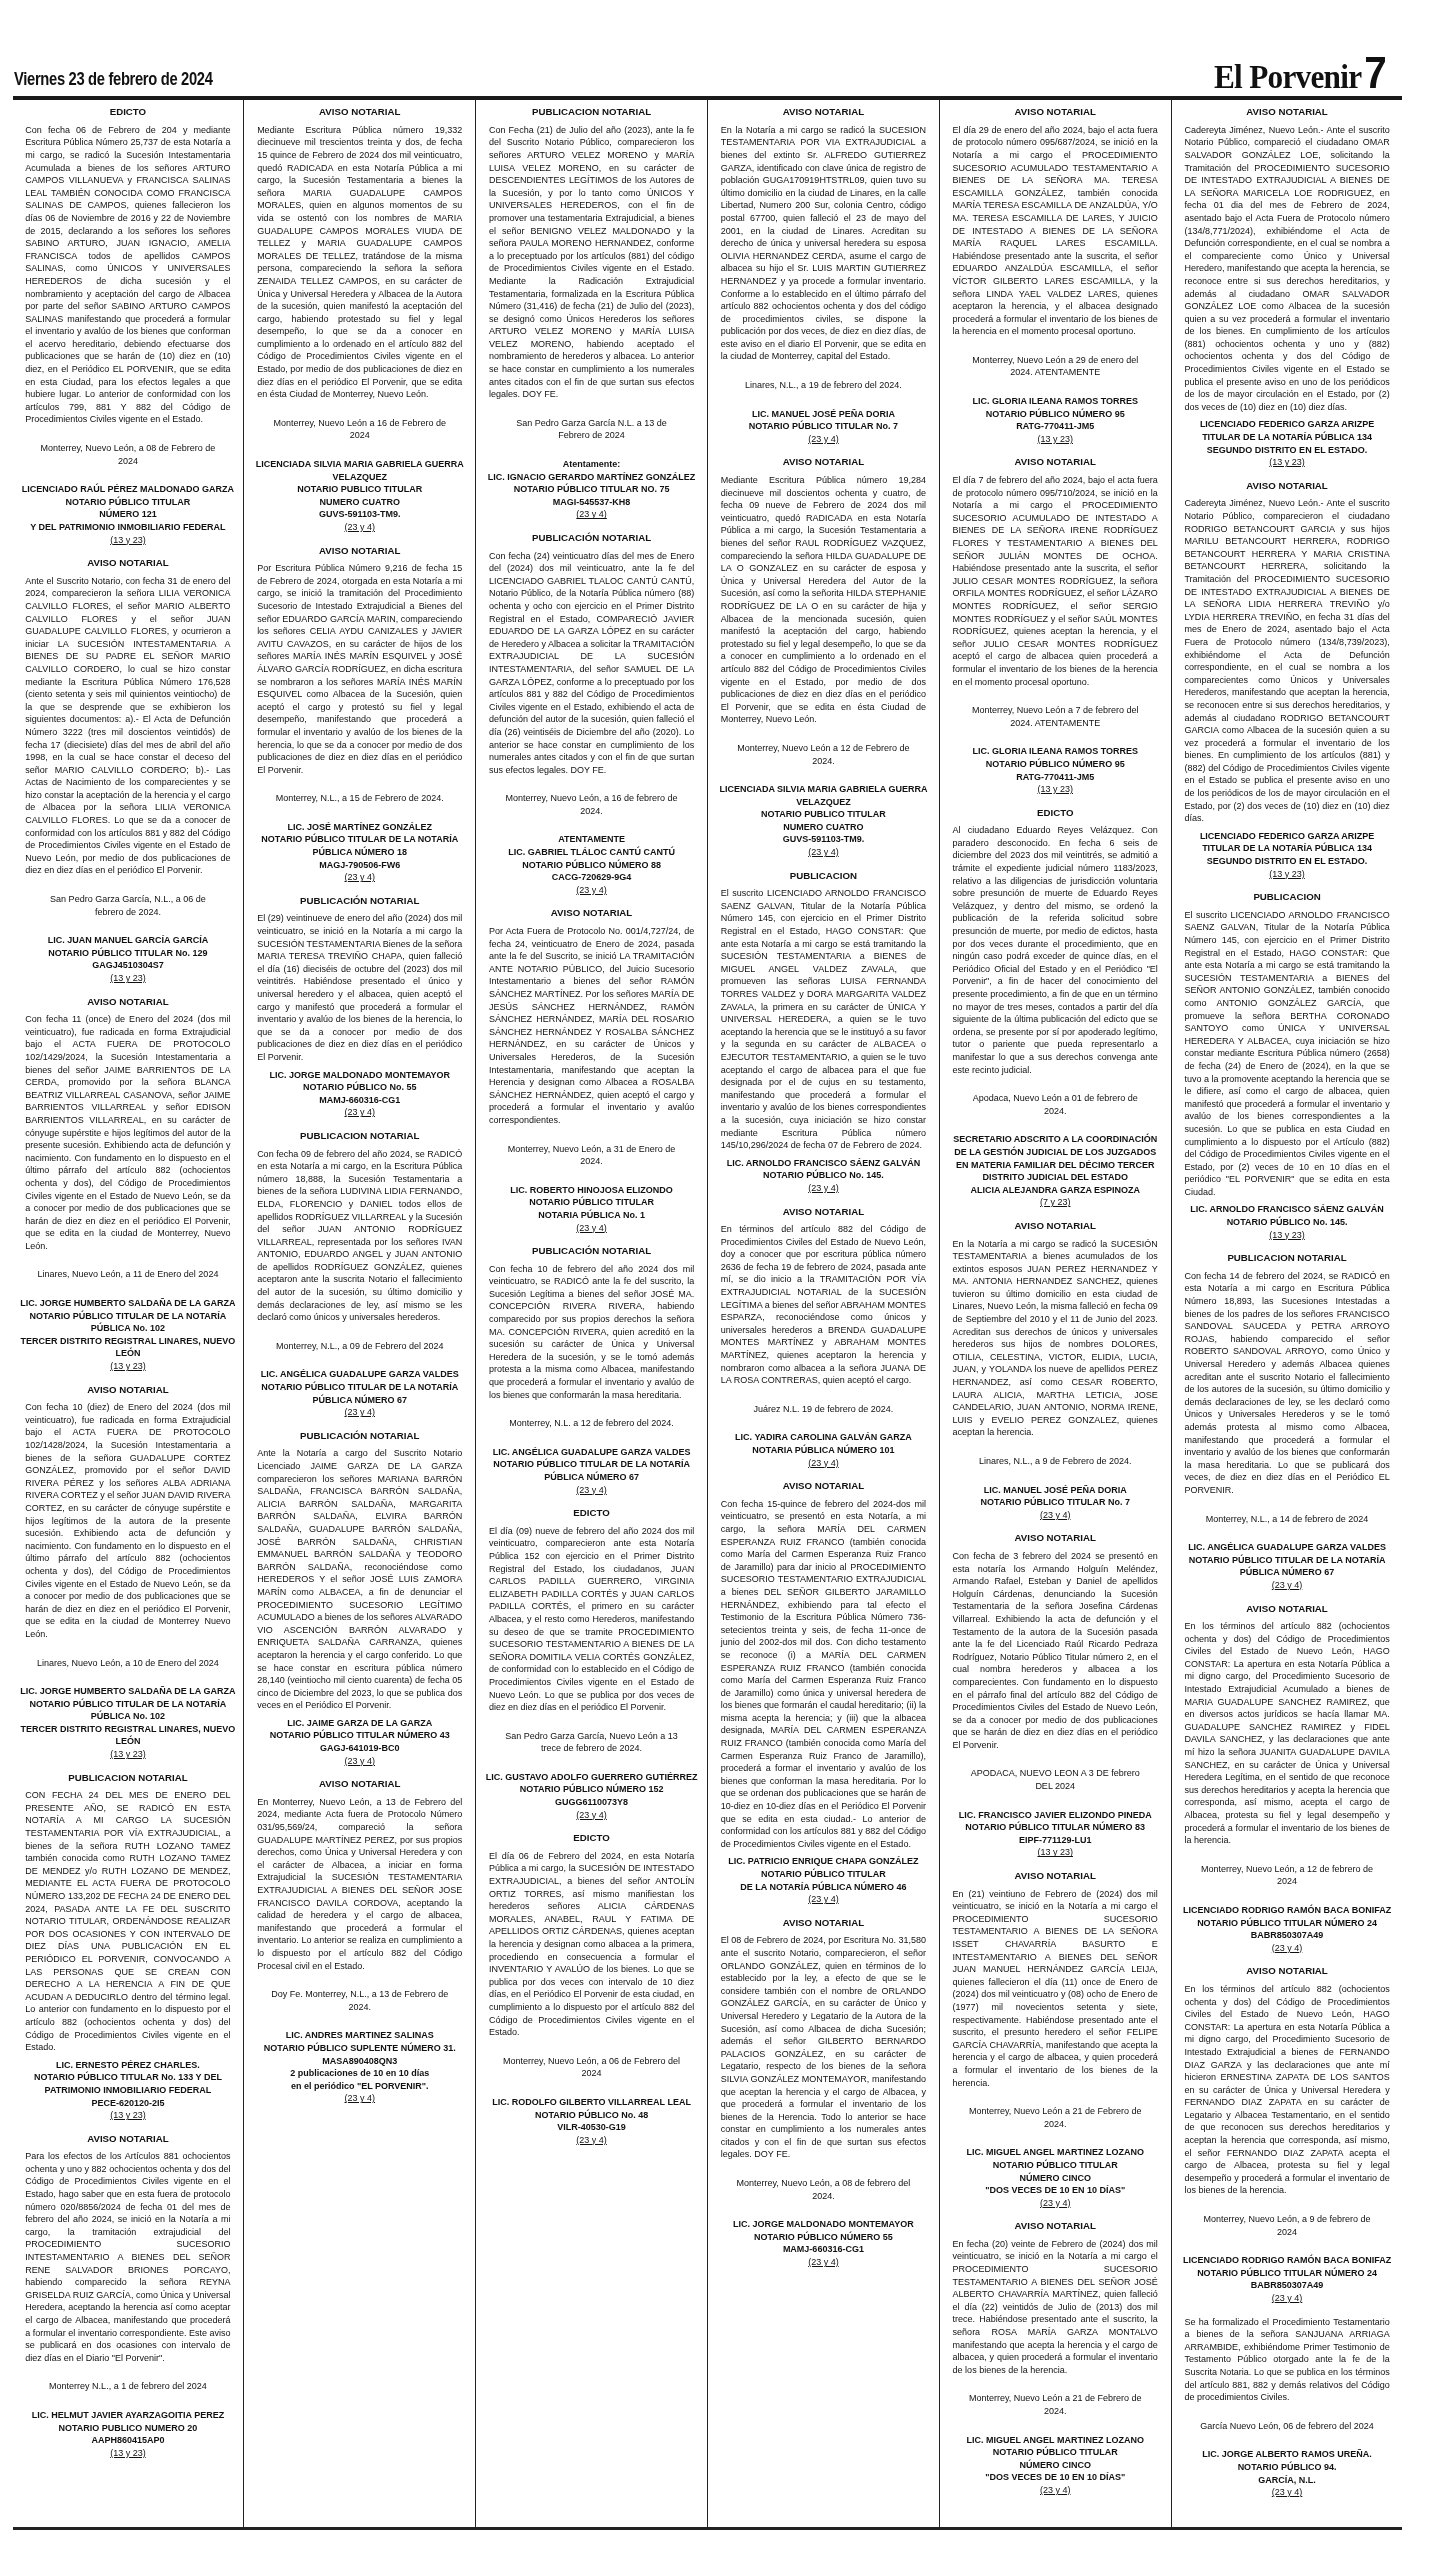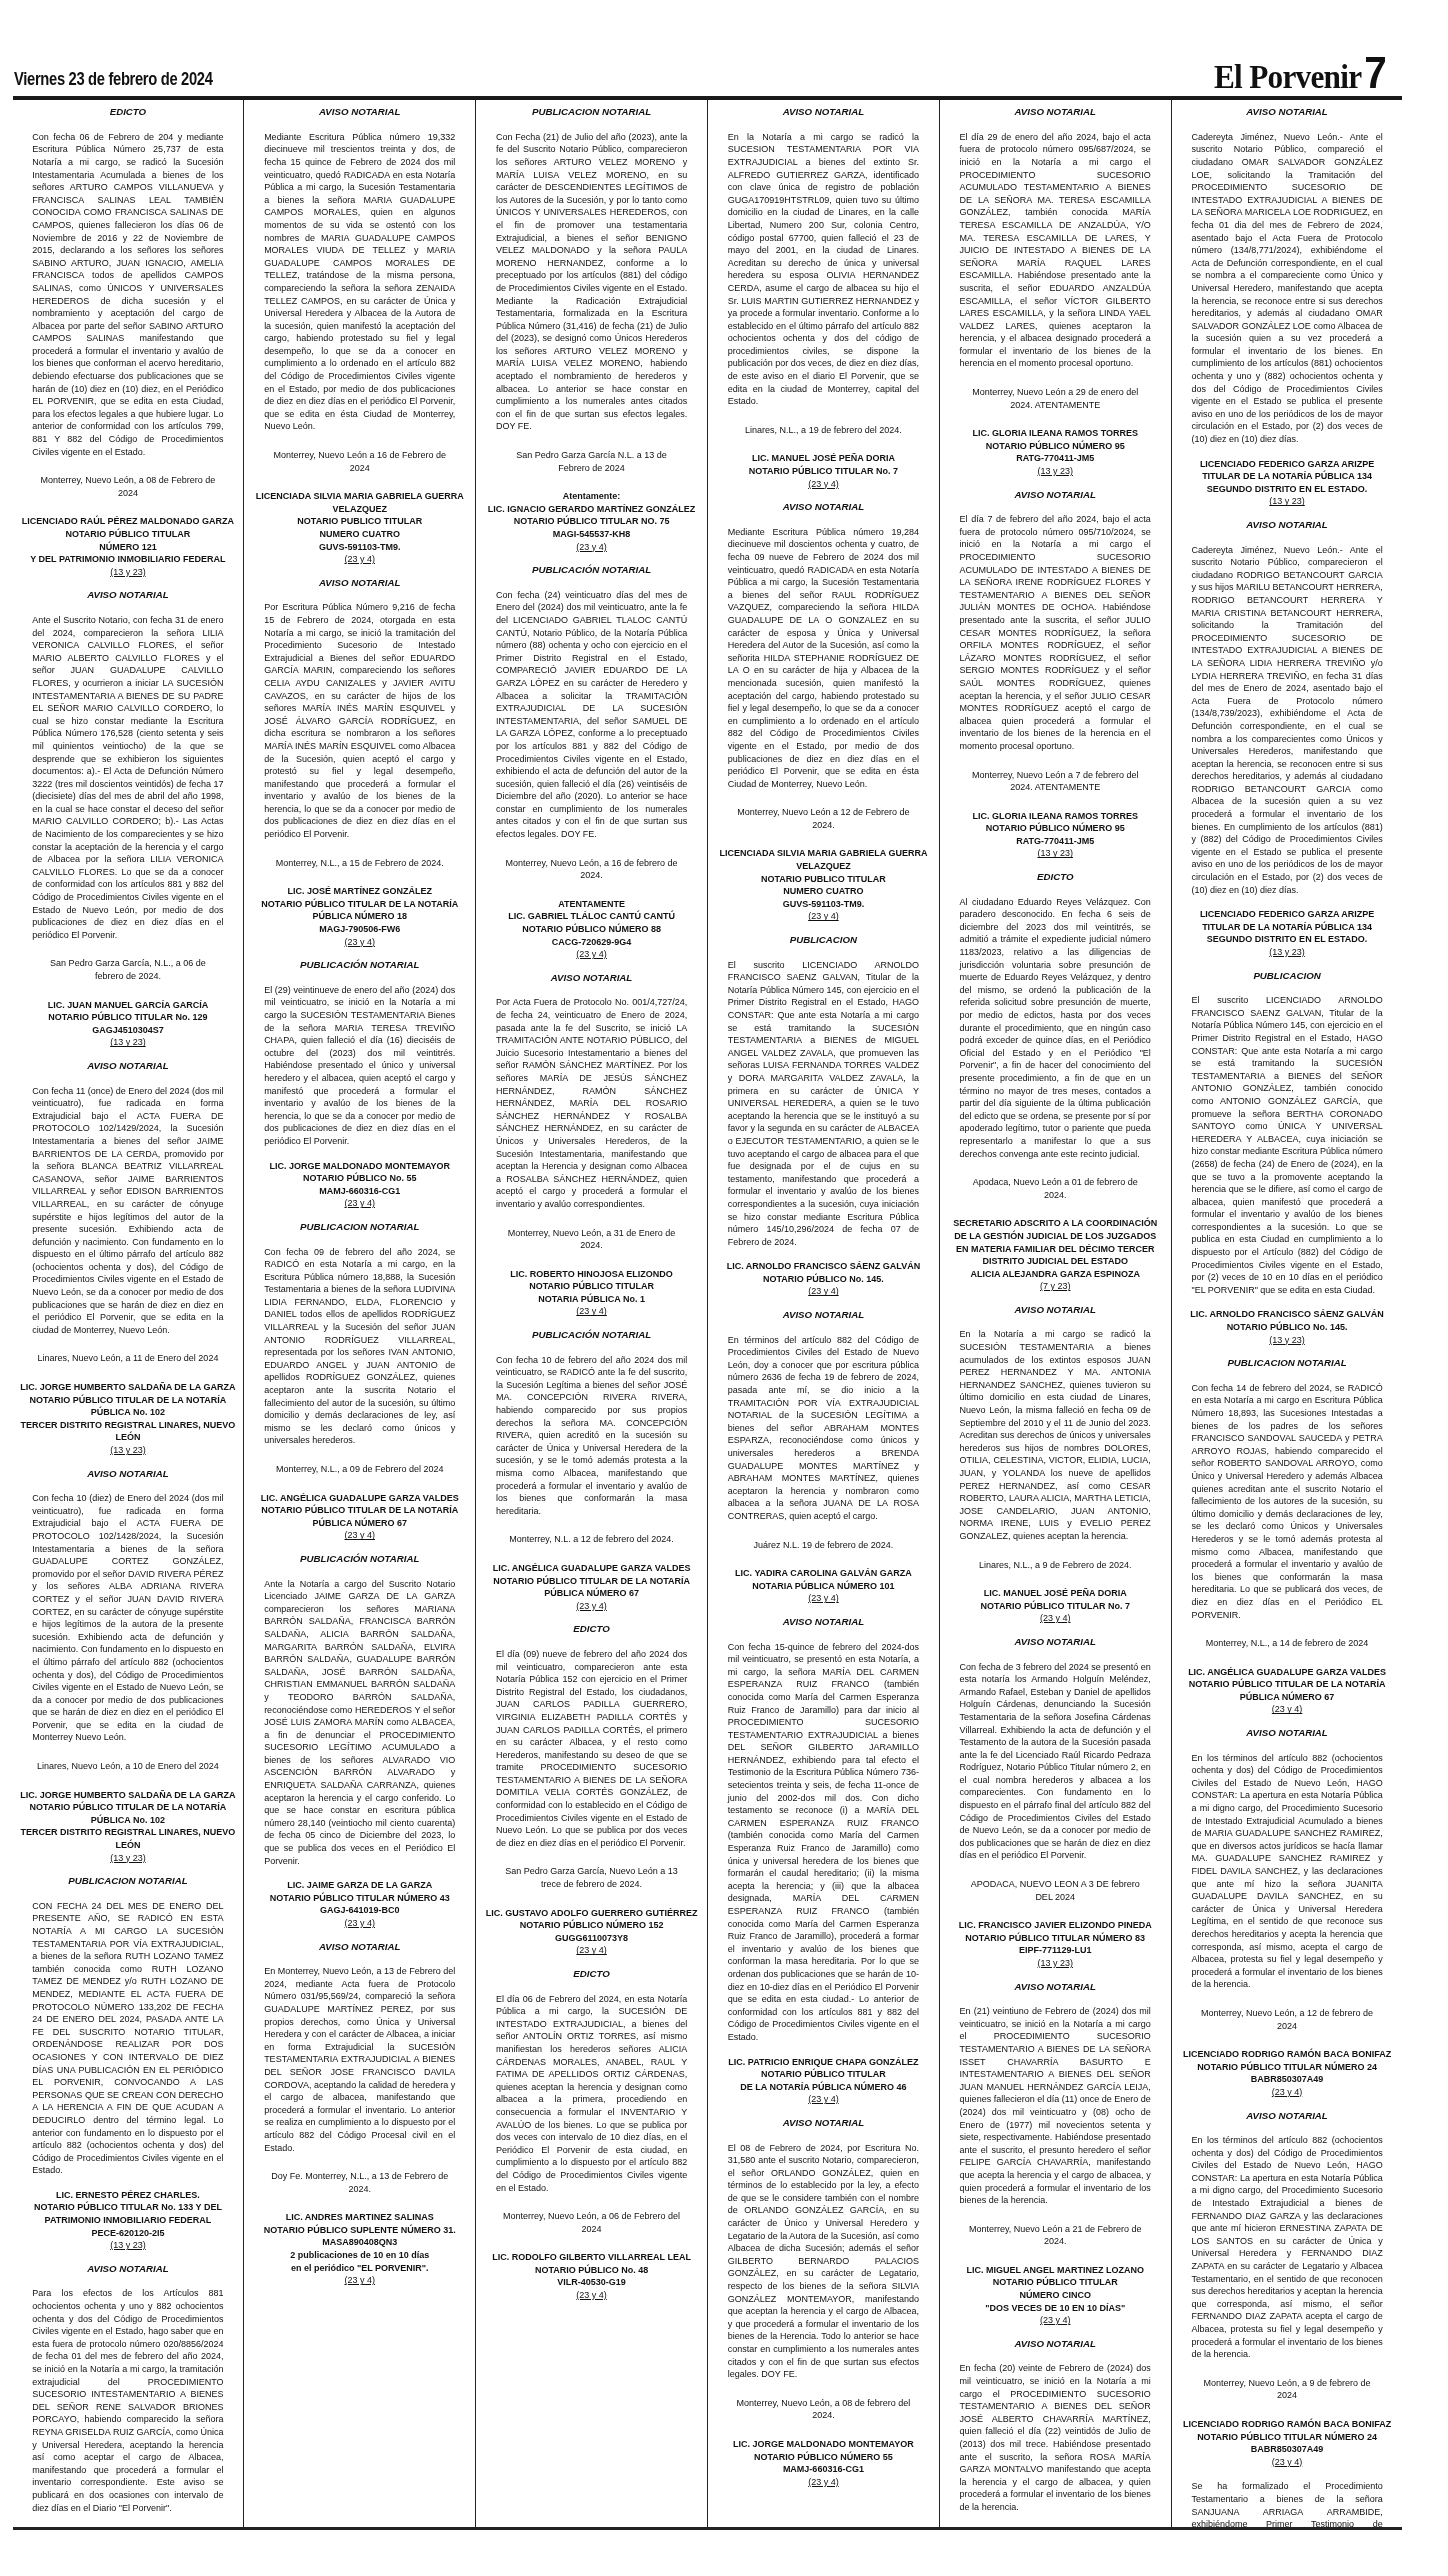--- a/index.html
+++ b/index.html
@@ -11,22 +11,22 @@
   .logo{position:absolute;right:0;bottom:0;font-family:"Liberation Serif","DejaVu Serif",serif;
         font-weight:900;font-size:34px;letter-spacing:-0.8px;line-height:1;transform:scaleX(0.92);transform-origin:right bottom;}
   .logo .pg{font-family:"Liberation Sans",sans-serif;font-size:44px;margin-left:3.1px;}
   .top-rule{position:absolute;left:12.5px;right:47px;top:96px;height:3.9px;background:#1a1a1a;}
   .bottom-rule{position:absolute;left:12.5px;right:47px;top:2527px;height:3.1px;background:#222;}
   .columns{position:absolute;left:12.5px;top:100px;width:1390px;height:2427px;display:flex;}
   .col{flex:1 1 0;padding:6.2px 7.8px 0 7.8px;box-sizing:border-box;border-right:1.6px solid #222;
        overflow:hidden;font-size:9px;line-height:12.6px;text-align:justify;hyphens:auto;}
   .col:last-child{border-right:none;}
   .notice{margin-bottom:11px;}
-  .n-head{text-align:center;font-weight:bold;font-size:9.7px;margin-bottom:0.8px;font-style:italic;}
-  .n-body{margin:12px;}
+  .n-head{text-align:center;font-weight:bold;font-size:9.7px;margin-bottom:0.8px;}
+  .n-body{margin:5px;}
   .n-place{margin:16px;text-align:center;}
   .n-sig{text-align:center;font-weight:bold;}
   .n-pub{text-align:center;text-decoration:underline;}
 </style>
 </head>
 <body>
 
 <header class="masthead">
   <div class="date">Viernes 23 de febrero de 2024</div>
   <div class="logo">

